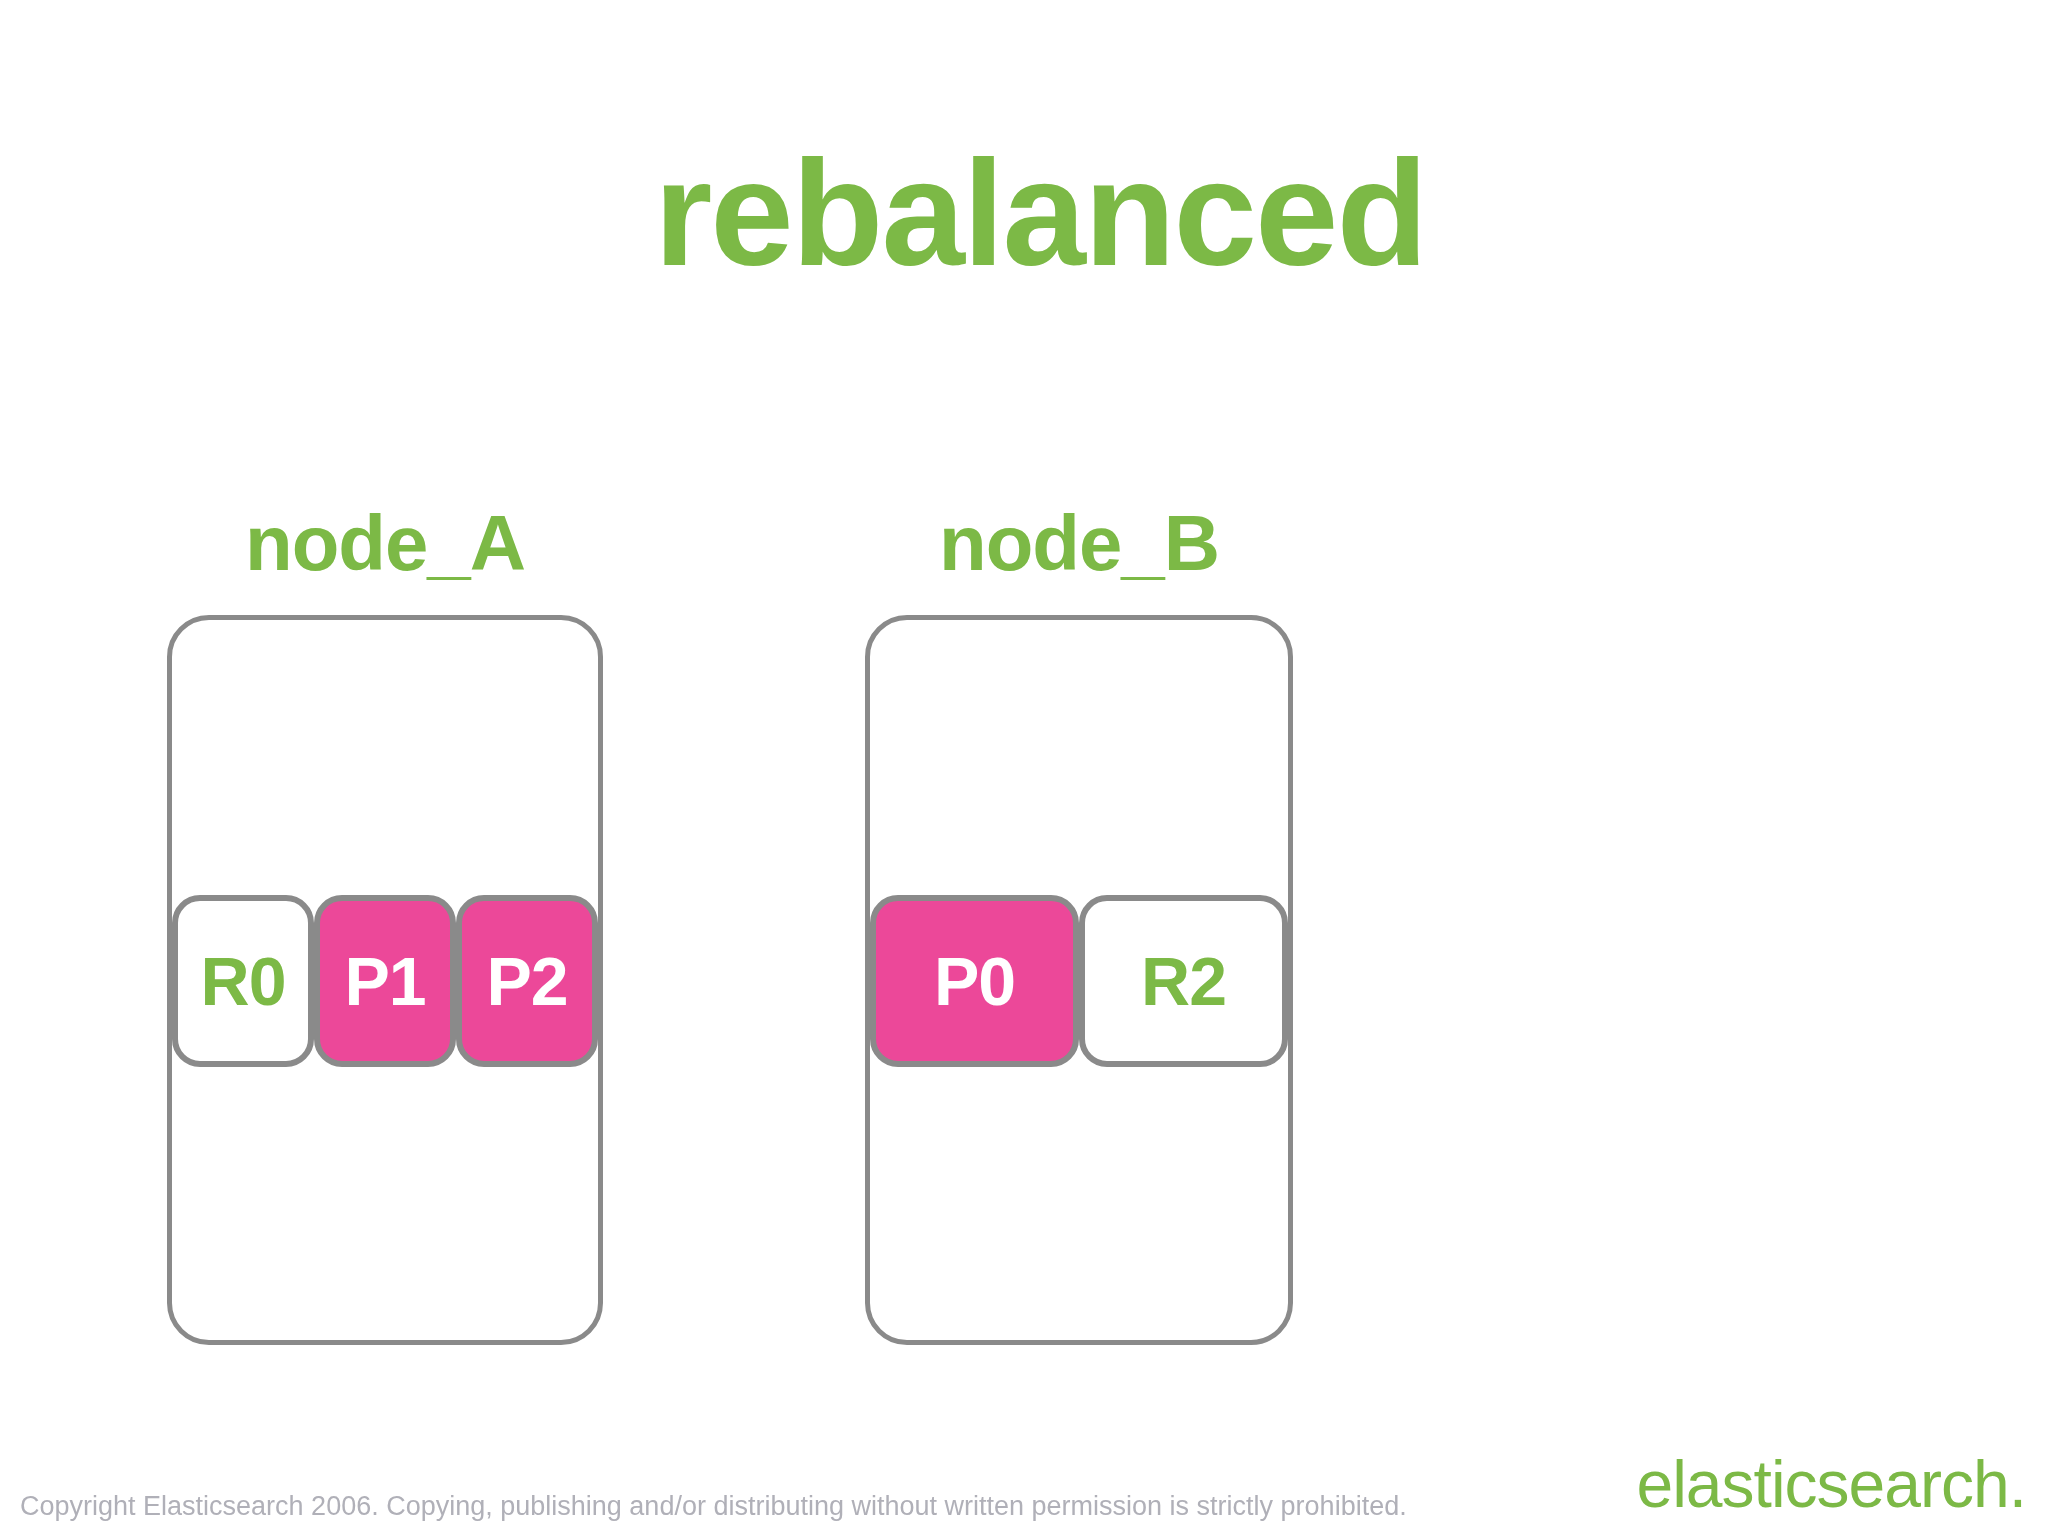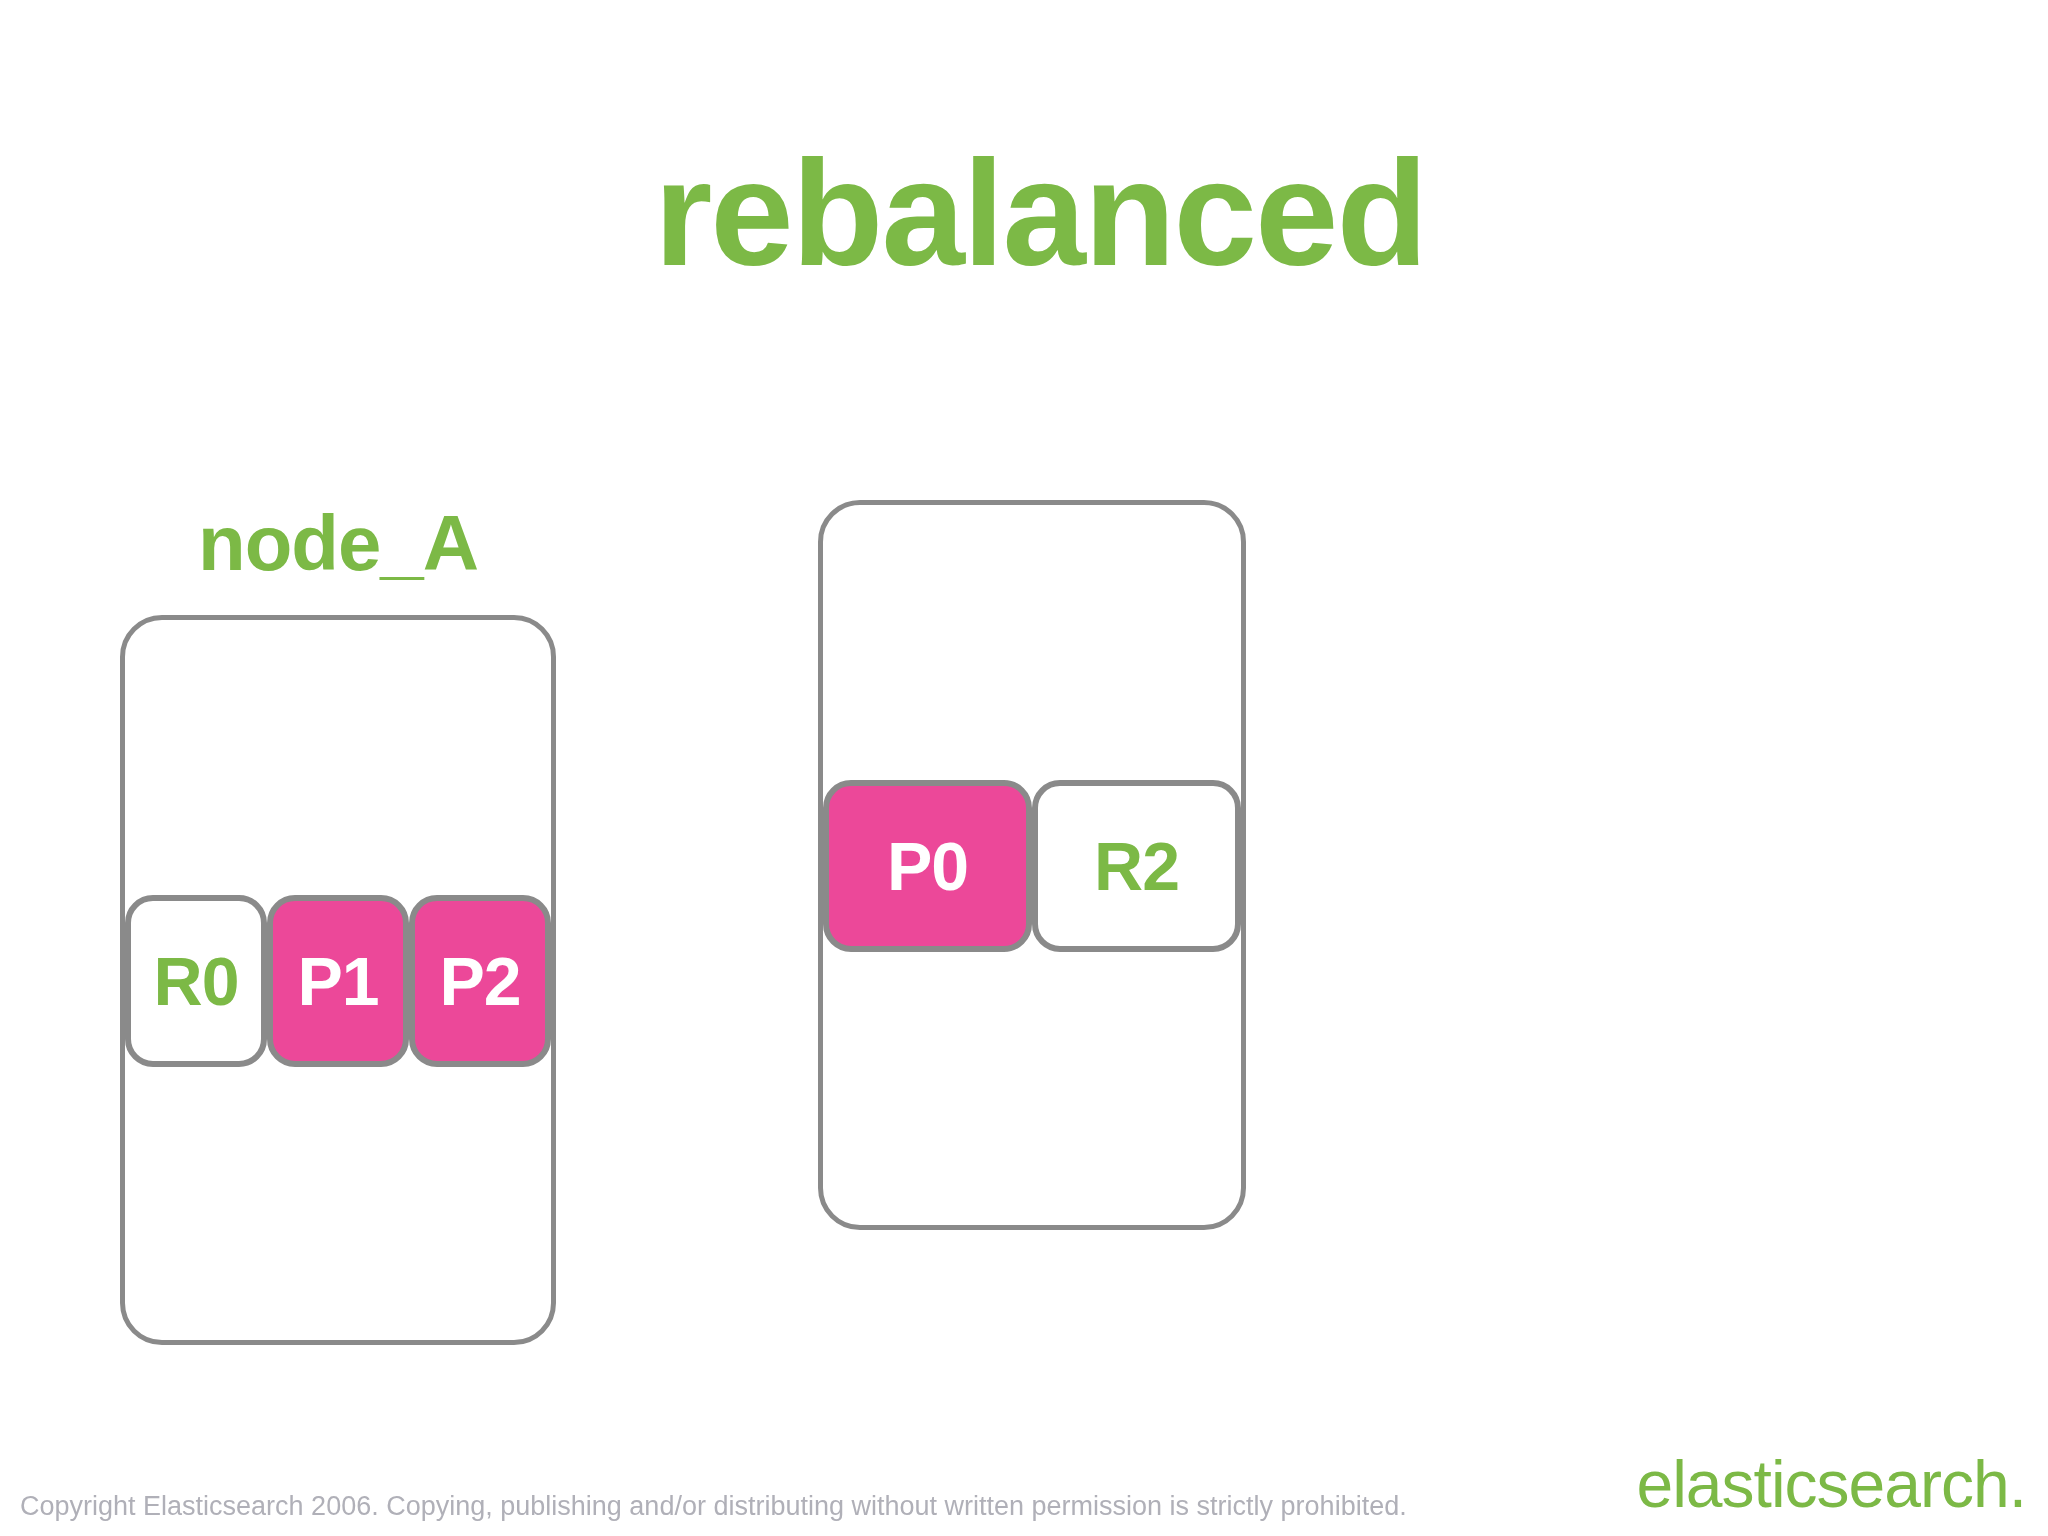--- a/index.html
+++ b/index.html
@@ -38,20 +38,21 @@
     position: absolute;
     left: 0;
     top: 0;
     width: 2048px;
     height: 1536px;
   }
 
   .node-group {
     position: absolute;
     top: 500px;
+    margin-left: 47px;
   }
   .node-group.node-a { left: 120px; }
   .node-group.node-b { left: 818px; }
 
   .node-label {
     font-family: "Liberation Sans", sans-serif;
     font-size: 78px;
     line-height: 86px;
     font-weight: 700;
     color: #7cb946;
@@ -136,20 +137,21 @@
   <div class="node-group node-a">
     <div class="node-label">node_A</div>
     <div class="node-box">
       <div class="shard replica">R0</div>
       <div class="shard primary">P1</div>
       <div class="shard primary">P2</div>
     </div>
   </div>
 
   <div class="node-group node-b">
+    <div class="node-label">node_B</div>
     <div class="node-box">
       <div class="shard primary">P0</div>
       <div class="shard replica">R2</div>
     </div>
   </div>
 
 </div>
 
 <div class="footer-copyright">Copyright Elasticsearch 2006. Copying, publishing and/or distributing without written permission is strictly prohibited.</div>
 

